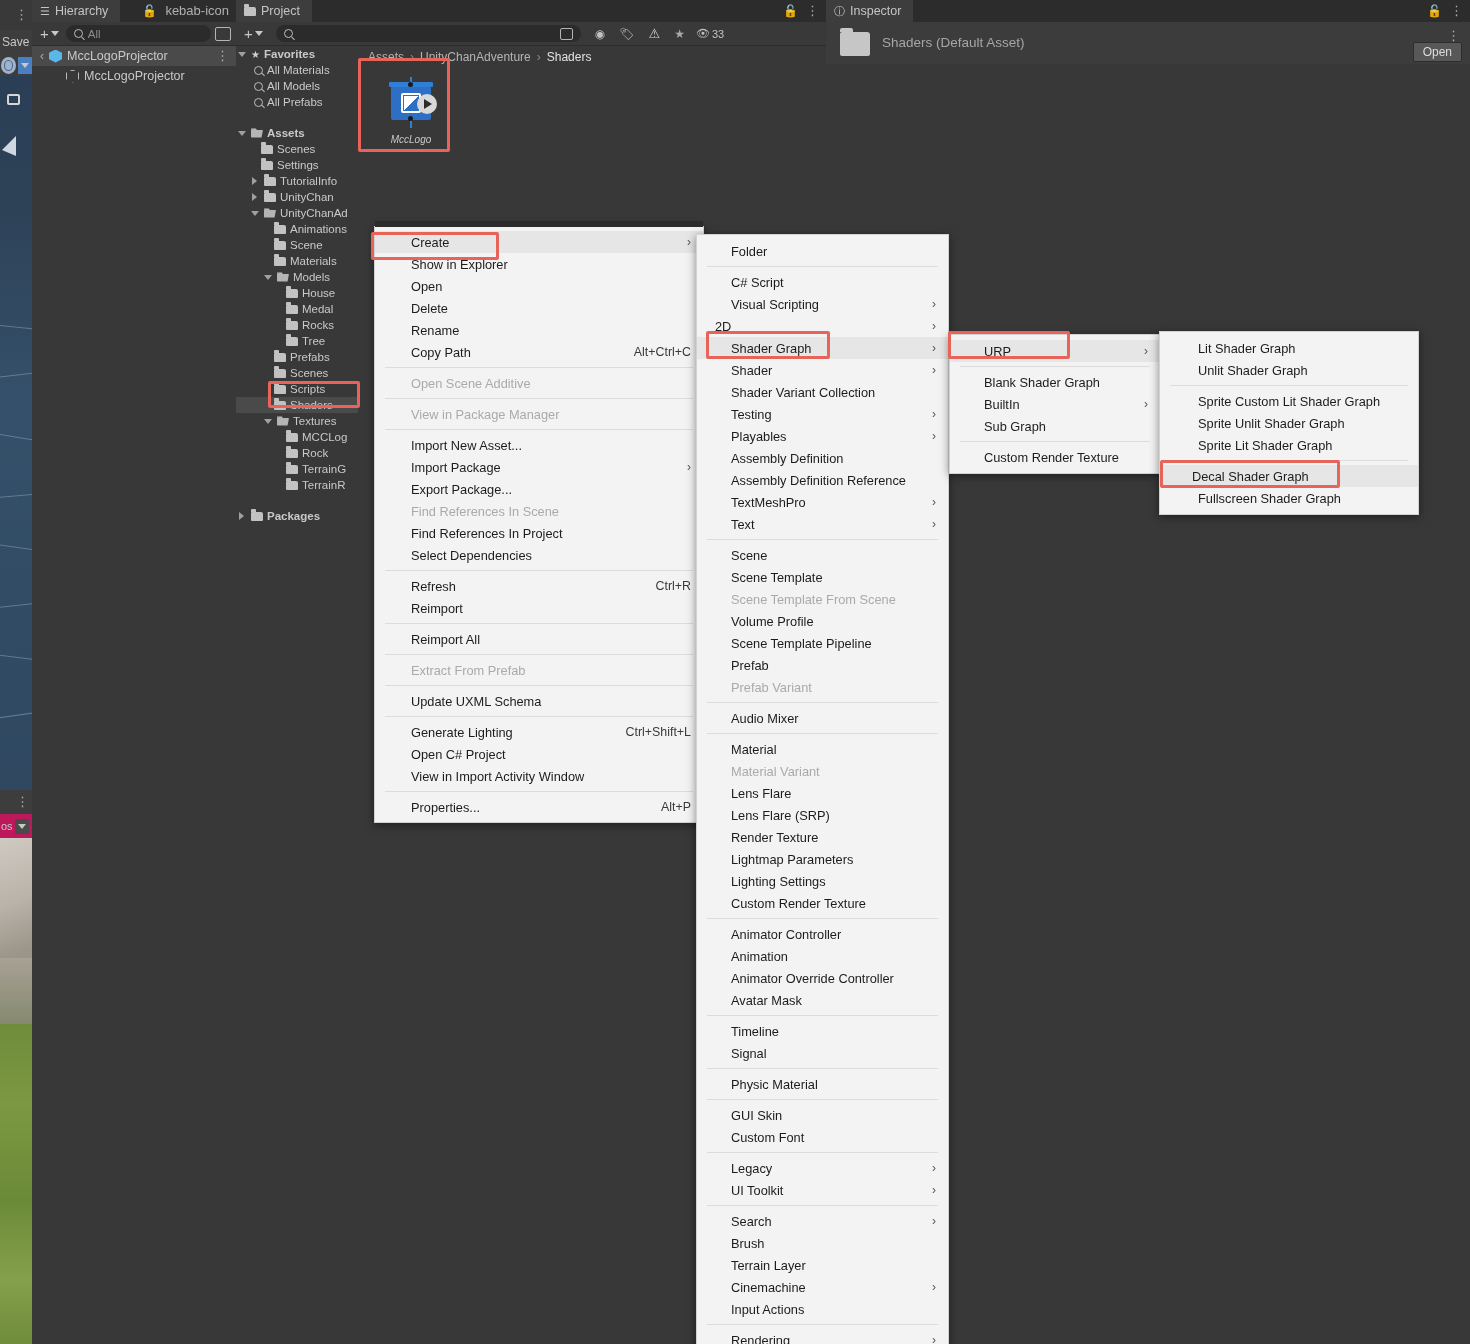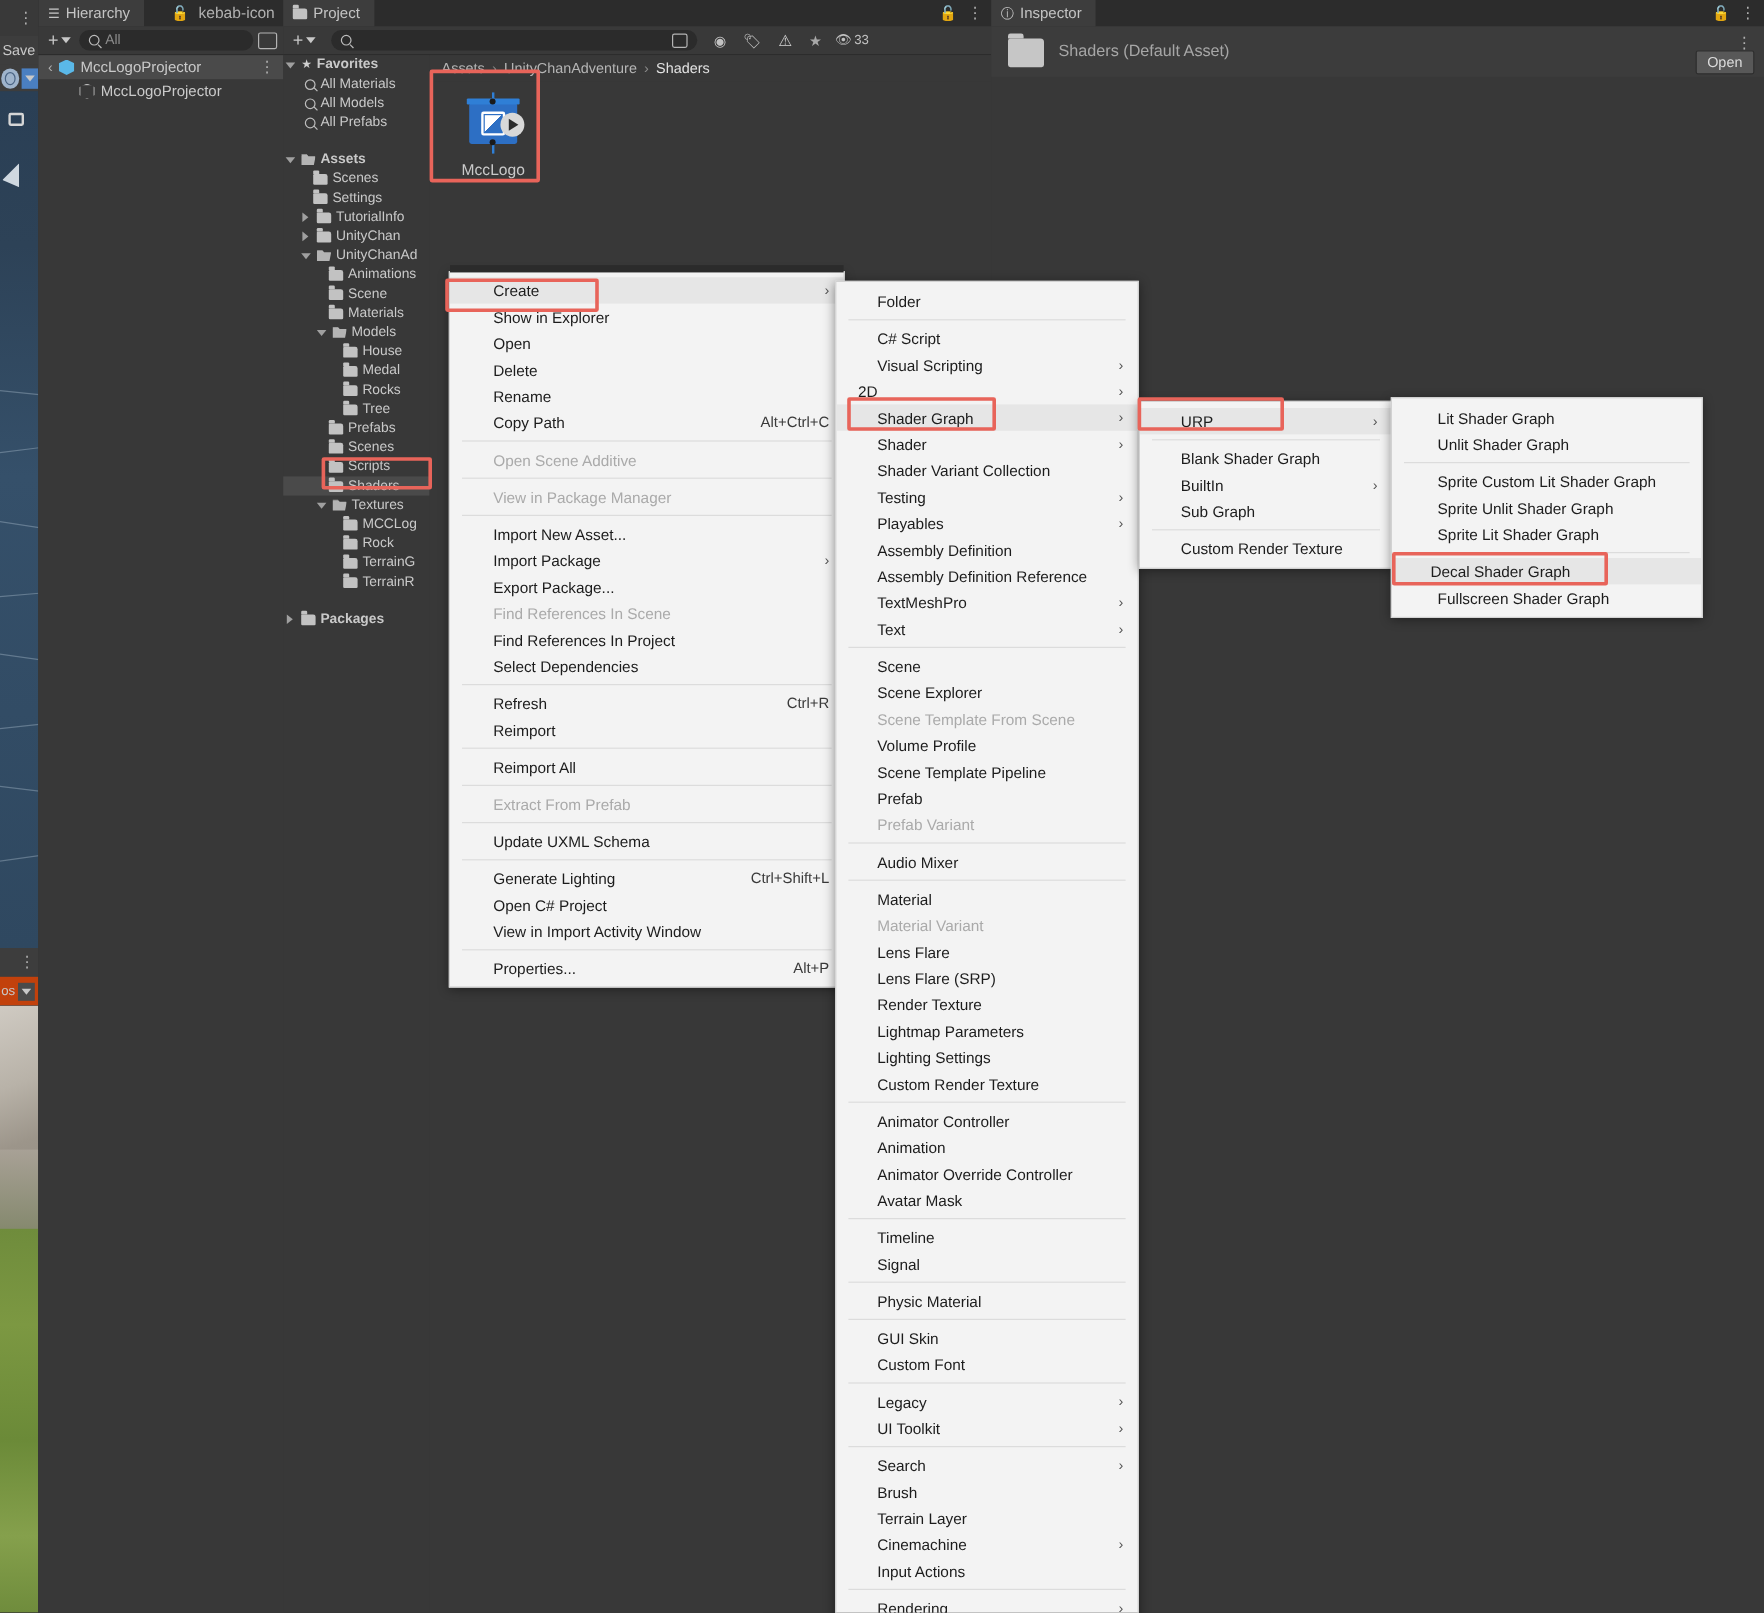--- a/index.html
+++ b/index.html
@@ -51,21 +51,21 @@
   .gizmo-globe:after{content:"";position:absolute;inset:3px;border:1px solid #4a6484;border-radius:50%;}
   .gizmo-dd { width:15px;height:17px;background:#4a7fc1;display:flex;align-items:center;justify-content:center;}
   .scene-canvas { height:714px; background:linear-gradient(#2a3f55 0%, #2d4257 18%, #35506a 45%, #2f4860 100%); position:relative; overflow:hidden;}
   .scene-canvas .wire { position:absolute; height:1px; background:rgba(190,205,220,.35); width:60px; }
   .lock-ic { position:absolute; left:7px; top:18px; width:13px; height:11px; border:2px solid #d6d6d6; border-radius:2px; }
   .sail { position:absolute; left:2px; top:60px; width:14px; height:20px; background:#cfd8e0; clip-path: polygon(100% 0,100% 100%,0 70%); }
 
   
   #game-sliver { left:0; top:790px; width:32px; height:554px; overflow:hidden;}
   .game-tabrow { height:24px; background:#3d3d3d; display:flex;align-items:center;justify-content:flex-end;color:#c8c8c8;font-size:11px;padding-right:3px;}
-  .game-toolrow { height:24px; background:#c2410c; display:flex;align-items:center;gap:2px;color:#c8c8c8;font-size:11px;padding-left:1px;}
+  .game-toolrow { height:24px; background:#be185d; display:flex;align-items:center;gap:2px;color:#c8c8c8;font-size:11px;padding-left:1px;}
   .game-dd { width:14px;height:15px;background:#4a4a4a;display:flex;align-items:center;justify-content:center;}
   .game-canvas { height:506px; background:#2d2d2d; position:relative; overflow:hidden;}
   .g-rock { position:absolute; left:0; top:0; width:32px; height:190px;
     background:linear-gradient(160deg,#cfcac2 0%, #b8b2a8 35%, #9c958a 60%, #8e887e 100%);}
   .g-rock2{ position:absolute; left:0; top:120px; width:32px;height:80px;background:linear-gradient(180deg,#a8a196,#7e8466);}
   .g-grass{ position:absolute; left:0; top:186px; width:32px;height:320px;
     background:linear-gradient(180deg,#6f8c3c 0%, #7c9842 25%, #6b8a38 55%, #85a04c 80%, #6f8c3c 100%);}
 
   
   #hierarchy { left:32px; top:0; width:204px; height:1344px; background:#383838; }
@@ -98,21 +98,21 @@
   .sg-inner { position:absolute; left:18px; top:17px; width:20px; height:20px; border:2px solid #ffffff; border-radius:2px;}
   .sg-inner:after{content:"";position:absolute;left:1px;top:1px;width:14px;height:14px;
      background:linear-gradient(135deg,#fff 0 50%,#2d6fc4 50% 100%);}
   .sg-bar { position:absolute; left:6px; top:6px; width:44px; height:5px; background:#2f7fd6; border-radius:1px;}
   .sg-stem-t { position:absolute; left:27px; top:1px; width:2px; height:7px; background:#2f7fd6;}
   .sg-stem-b { position:absolute; left:27px; top:43px; width:2px; height:9px; background:#2f7fd6;}
   .sg-dot-t { position:absolute; left:25px; top:6px; width:5px;height:5px;border-radius:50%;background:#1a1a1a;}
   .sg-dot-b { position:absolute; left:25px; top:40px; width:5px;height:5px;border-radius:50%;background:#1a1a1a;}
   .play-badge { position:absolute; right:2px; top:18px; width:20px;height:20px;border-radius:50%;background:#d8d8d8;display:flex;align-items:center;justify-content:center;}
   .play-badge:after{content:"";width:0;height:0;border-top:5px solid transparent;border-bottom:5px solid transparent;border-left:8px solid #2b2b2b;margin-left:2px;}
-  .asset-label { color:#c9c9c9; font-size:13px;}
+  .asset-label { color:#c9c9c9; font-size:10px;font-style:italic;}
 
   
   #inspector { left:826px; top:0; right:0; height:1344px; background:#383838;}
   .i-head { height:42px; display:flex; align-items:flex-start; gap:12px; padding:10px 0 0 14px; background:#3c3c3c;}
   .i-folder { width:30px; height:24px; background:#c6c6c6; border-radius:2px 3px 2px 2px; position:relative; flex:0 0 30px;}
   .i-folder:before{content:"";position:absolute;left:0;top:-4px;width:13px;height:4px;background:#c6c6c6;border-radius:2px 2px 0 0;}
   .i-title { color:#a6a6a6; font-size:13.5px; padding-top:3px;}
   .i-open { position:absolute; right:8px; top:42px; background:#585858; color:#dcdcdc; font-size:12px; padding:2px 9px; border:1px solid #2e2e2e; border-radius:2px;}
   .i-body { position:absolute; left:0; top:66px; right:0; bottom:0; background:#383838; }
 
@@ -573,21 +573,21 @@
       </div>
     <div class="mi" style="padding-left:34px">
         <span>Text</span>
         <span class="arw">›</span>
       </div>
     <div class="msep"></div>
     <div class="mi" style="padding-left:34px">
         <span>Scene</span>
       </div>
     <div class="mi" style="padding-left:34px">
-        <span>Scene Explorer</span>
+        <span>Scene Template</span>
       </div>
     <div class="mi dis" style="padding-left:34px">
         <span>Scene Template From Scene</span>
       </div>
     <div class="mi" style="padding-left:34px">
         <span>Volume Profile</span>
       </div>
     <div class="mi" style="padding-left:34px">
         <span>Scene Template Pipeline</span>
       </div>

